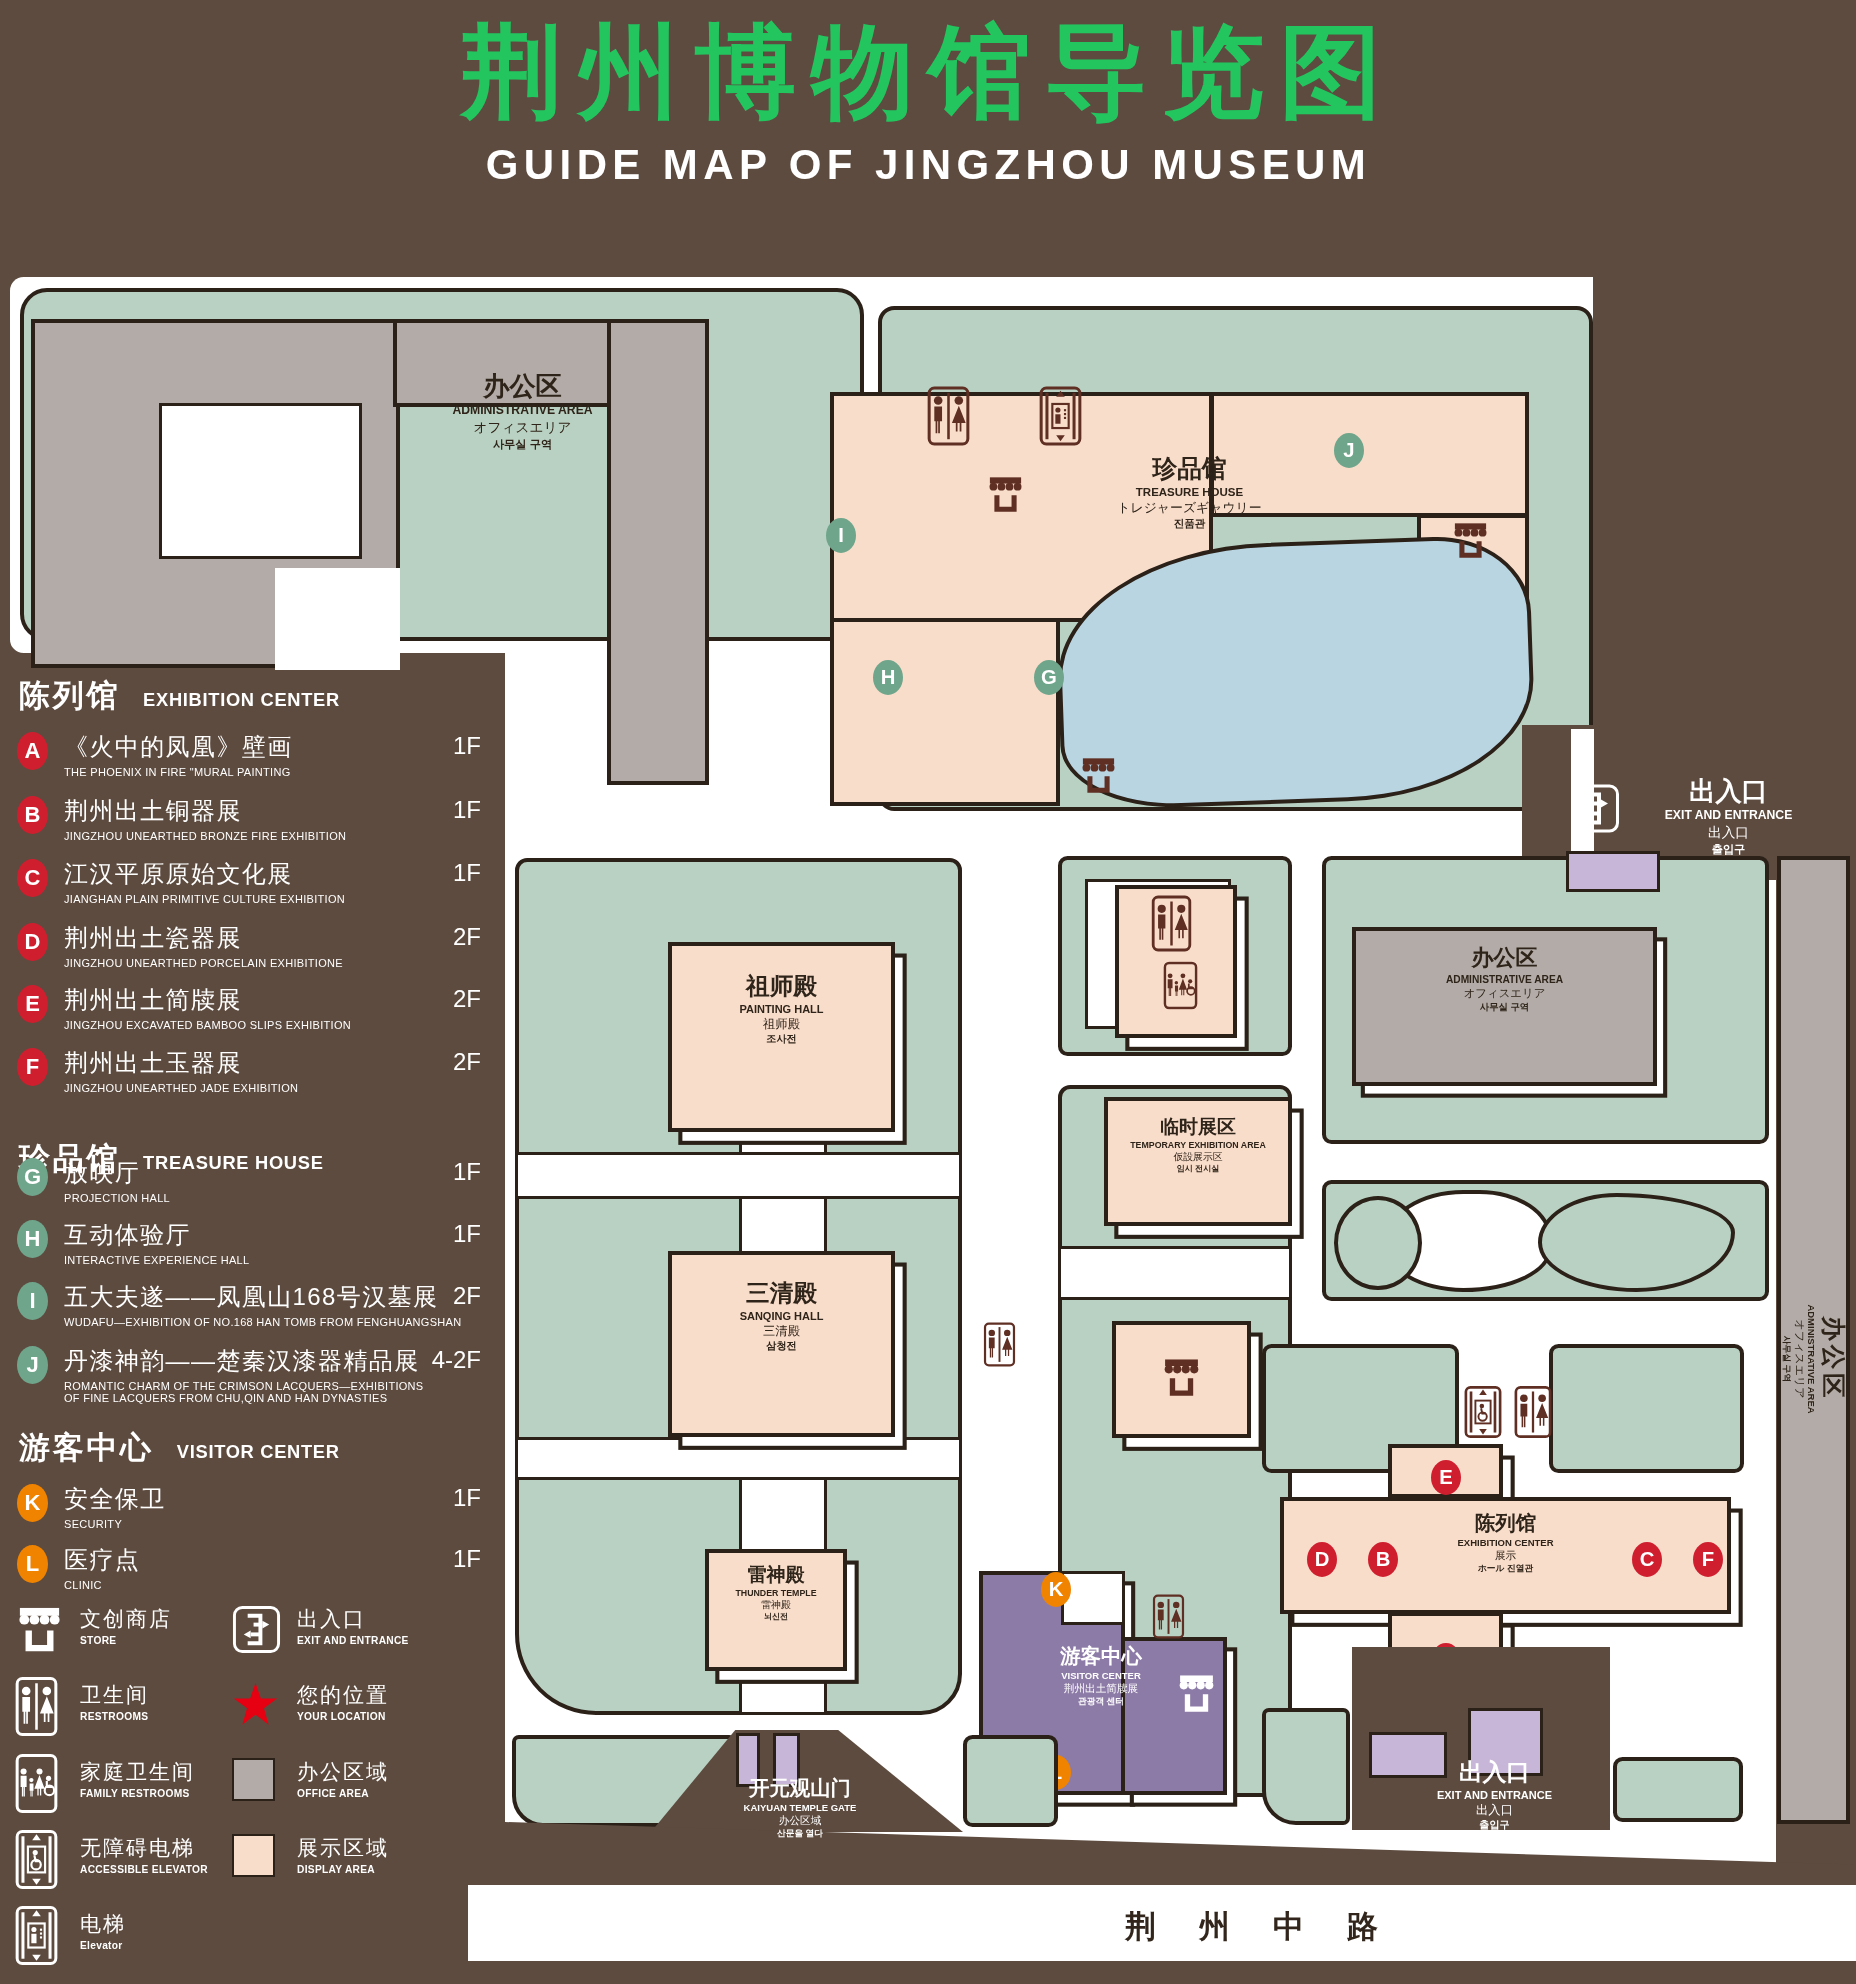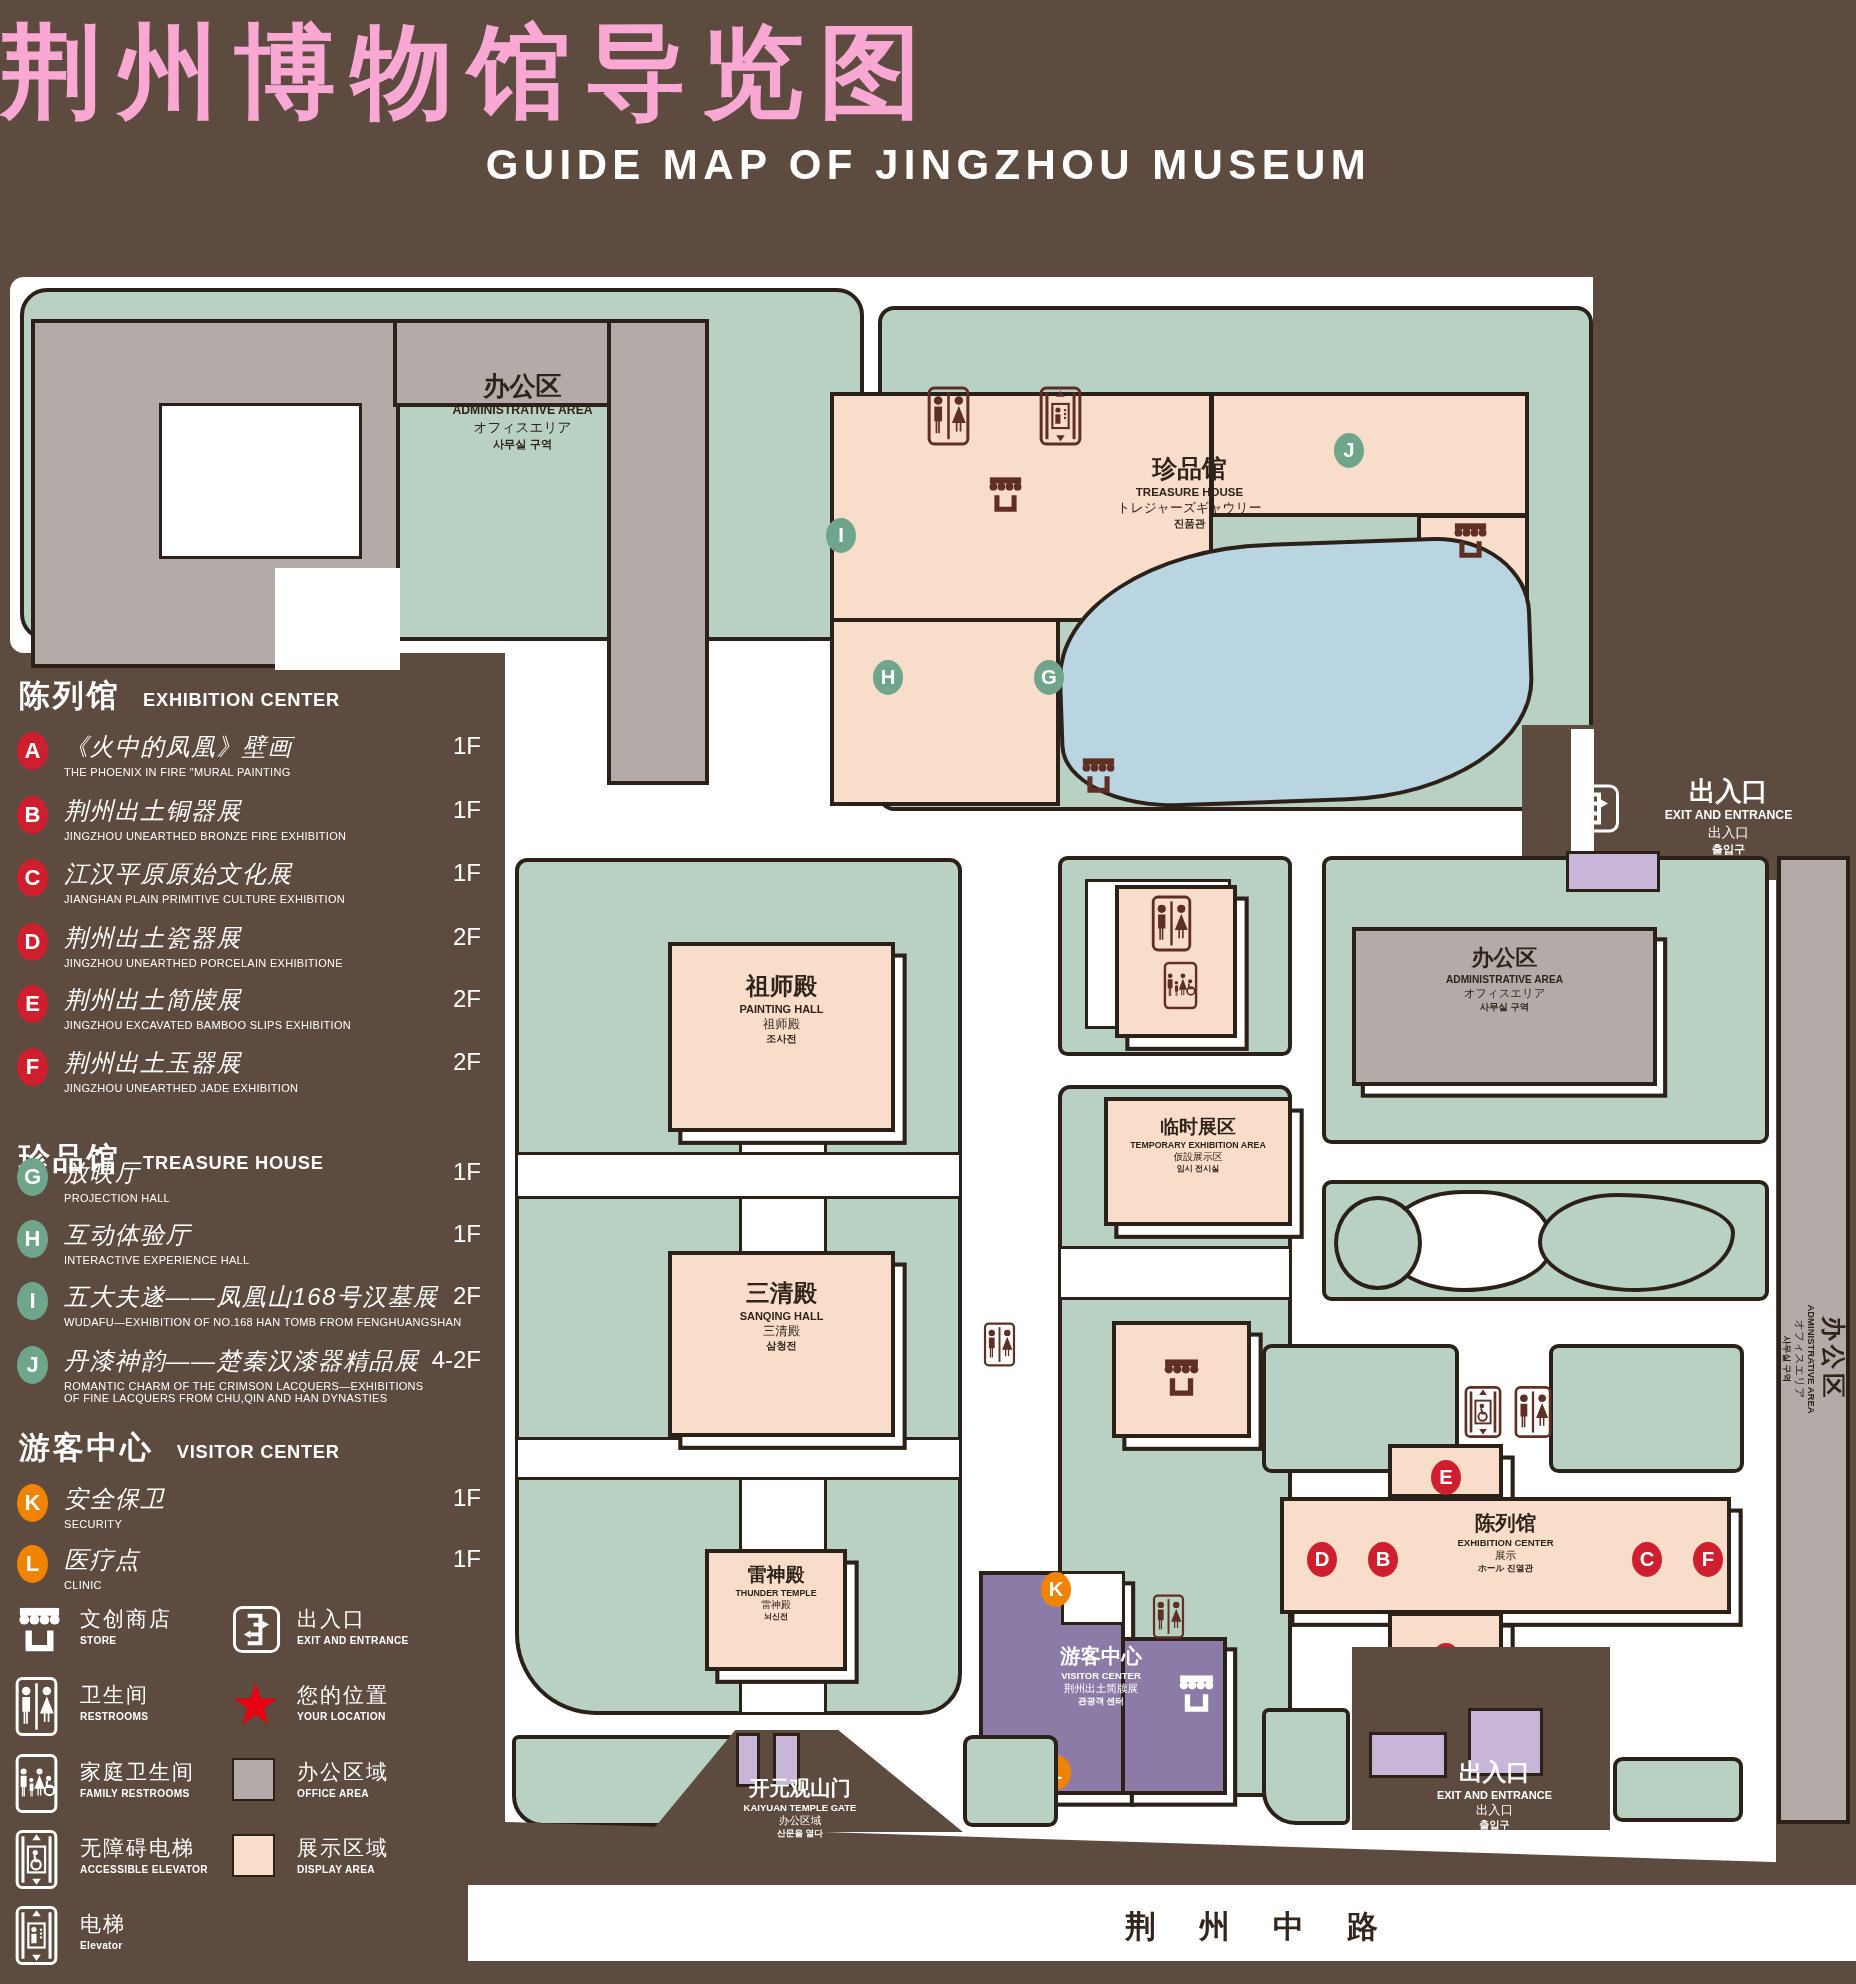--- a/index.html
+++ b/index.html
@@ -4,21 +4,21 @@
 <style>
   :root{
     --brown:#5d4b3f; --line:#2b2118; --green:#b9d1c2; --pink:#f9ddcb;
     --gray:#b2aba7; --vpurple:#8d7ba7; --gpurple:#c8b6d8; --blue:#b9d5e2;
     --maroon:#5f2f24; --red:#cf1f2f; --mgreen:#6fa58b; --orange:#f08300; --locred:#e60012;
   }
   *{margin:0;padding:0;box-sizing:border-box;}
   body{width:1857px;height:1985px;position:relative;background:var(--brown);
        font-family:"Liberation Sans","DejaVu Sans",sans-serif;overflow:hidden;}
   
-  .title{position:absolute;left:0;top:5.4px;width:100%;color:#f9a8d4;
+  .title{position:absolute;left:0;top:5.4px;width:100%;text-align:center;color:#22c55e;
          font-size:102px;font-weight:bold;letter-spacing:15px;}
   .subtitle{position:absolute;left:0;top:141px;width:100%;text-align:center;color:#fff;
          font-size:42px;font-weight:bold;letter-spacing:5.4px;}
   
   .wbase{position:absolute;background:#fff;}
   .z{position:absolute;background:var(--green);border:4.1px solid var(--line);border-radius:9.5px;}
   .wp{position:absolute;background:#fff;border:3.4px solid var(--line);}
   .brownmask{position:absolute;background:var(--brown);}
   .bldg{position:absolute;background:var(--pink);border:4.1px solid var(--line);
         box-shadow:11px 12.2px 0 -3.4px #fff,11px 12.2px 0 0.7px var(--line);}
@@ -57,21 +57,21 @@
   .road{position:absolute;background:#fff;}
   .roadtext{position:absolute;color:#32261c;font-size:31px;font-weight:bold;letter-spacing:43px;}
   .loctext{position:absolute;color:var(--locred);font-size:20.3px;font-weight:bold;letter-spacing:2.7px;}
   
   .lg-sec{position:absolute;left:19px;color:#fff;white-space:nowrap;}
   .lg-sec .sec-zh{font-size:31px;font-weight:bold;letter-spacing:2.7px;}
   .lg-sec .sec-en{font-size:18.3px;font-weight:bold;margin-left:23px;letter-spacing:0.7px;}
   .lg-item{position:absolute;left:17px;width:464px;color:#fff;}
   .lg-item .badge{position:absolute;left:0;top:1.4px;width:31px;height:38px;border-radius:50%;
       display:flex;align-items:center;justify-content:center;font-weight:bold;font-size:22px;}
-  .lg-item .ttl{margin-left:47px;font-size:24px;letter-spacing:1.4px;font-style:italic;}
+  .lg-item .ttl{margin-left:47px;font-size:24px;letter-spacing:1.4px;}
   .lg-item .flr{position:absolute;right:0;top:1.4px;font-size:24px;}
   .lg-item .sub{margin-left:47px;font-size:11px;margin-top:2.7px;white-space:pre-line;letter-spacing:0.3px;}
   .sym-row{position:absolute;color:#fff;}
   .sym-row .ic{position:absolute;left:0;top:0;}
   .sym-row .tx{margin-left:65px;}
   .sym-row .zh{font-size:21px;font-weight:normal;letter-spacing:2px;}
   .sym-row .en{font-size:10.2px;font-weight:bold;margin-top:2px;letter-spacing:0.3px;}
   .swatch{width:43px;height:43px;border:2.7px solid var(--line);}
   .sw-office{background:var(--gray);} .sw-display{background:var(--pink);}
   svg.icon{display:block;}

